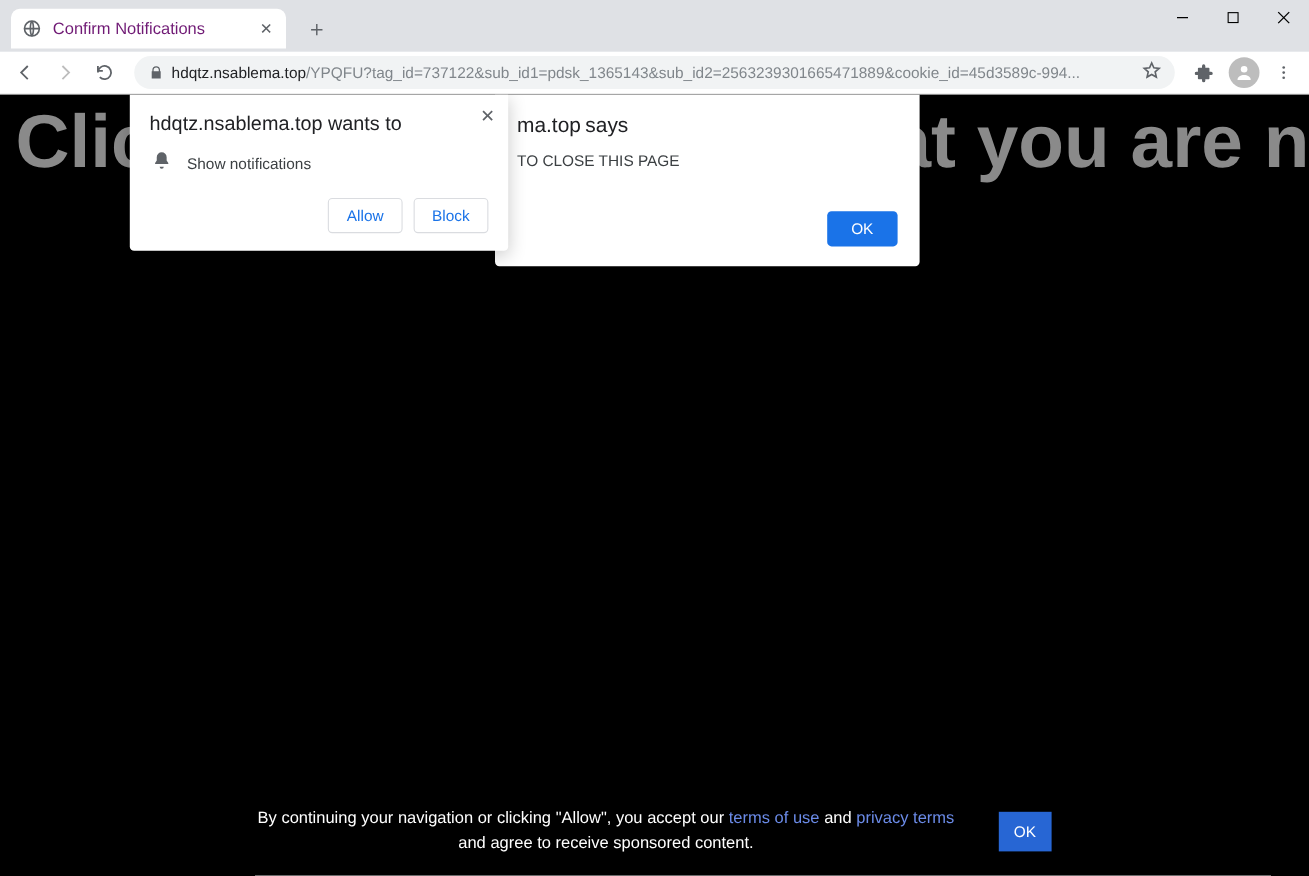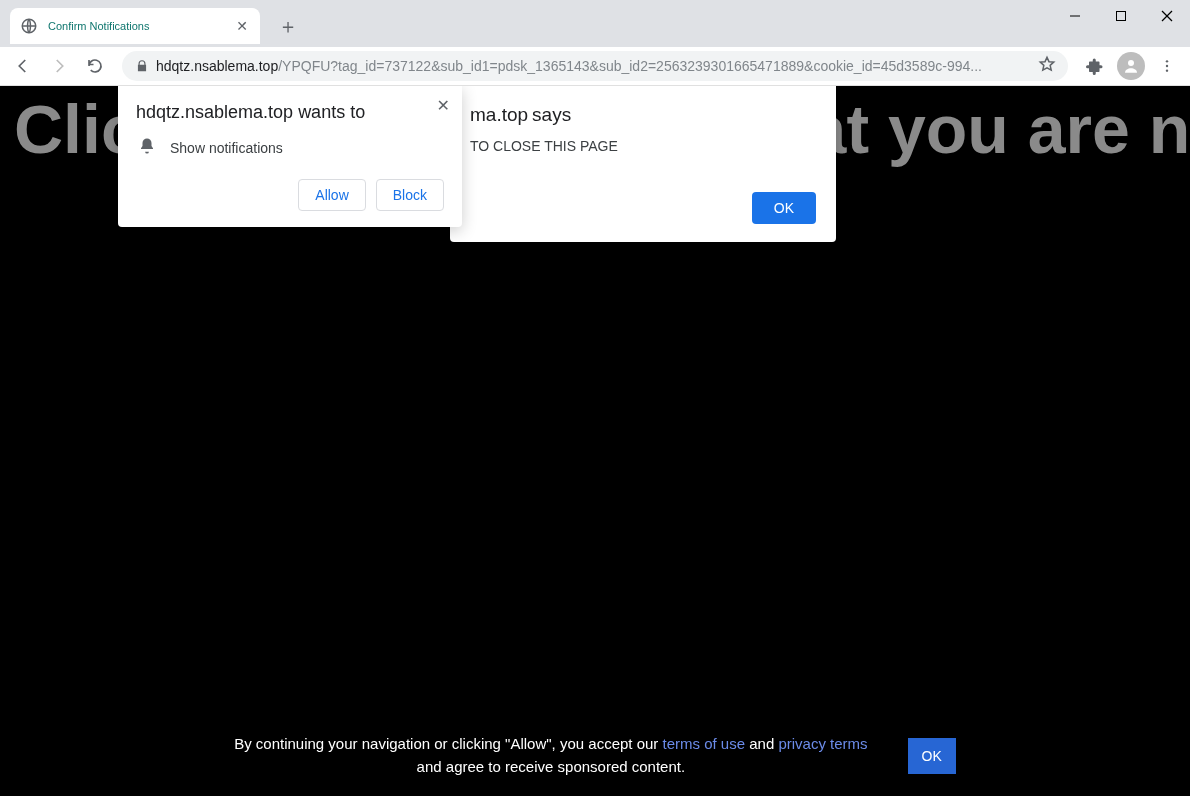--- a/index.html
+++ b/index.html
@@ -2,21 +2,21 @@
 <html><head>
 <meta charset="utf-8">
 <style>
 * { margin: 0; padding: 0; box-sizing: border-box; font-family: "Segoe UI", Arial, sans-serif; }
 body { width: 1190px; height: 796px; background: #fff; overflow: hidden; position: relative; }
 
 
 .titlebar { height: 47px; background: #dfe1e5; display: flex; align-items: flex-start; position: relative; }
 .tab { background: #fff; height: 36px; margin-top: 8px; margin-left: 10px; border-radius: 8px 8px 0 0; display: flex; align-items: center; padding: 0 10px; min-width: 250px; position: relative; }
 .tab-favicon { width: 18px; height: 18px; margin-right: 10px; display:flex; align-items:center; justify-content:center; color:#5f6368;}
-.tab-title { font-size: 11px; color: #0f766e; flex: 1; }
+.tab-title { font-size: 15px; color: #701a75; flex: 1; }
 .tab-close { width: 16px; height: 16px; display:flex; align-items:center; justify-content:center; color:#5f6368; cursor:pointer; font-size: 14px;}
 .new-tab { width: 28px; height: 28px; margin-top: 12px; margin-left: 14px; display:flex; align-items:center; justify-content:center; color:#5f6368; font-size: 20px; cursor:pointer; border-radius:50%;}
 .window-controls { position: absolute; right: 0; top: 0; display: flex; }
 .win-btn { width: 46px; height: 32px; display:flex; align-items:center; justify-content:center; cursor:pointer; }
 .win-btn svg { width: 12px; height: 12px; }
 
 
 .toolbar { height: 39px; background: #fff; border-bottom: 1px solid #e0e0e0; display:flex; align-items:center; padding: 0 8px; gap: 6px;}
 .nav-btn { width: 30px; height: 30px; display:flex; align-items:center; justify-content:center; border-radius:50%; cursor:pointer; color:#5f6368;}
 .nav-btn.disabled { color: #bdbdbd; }

